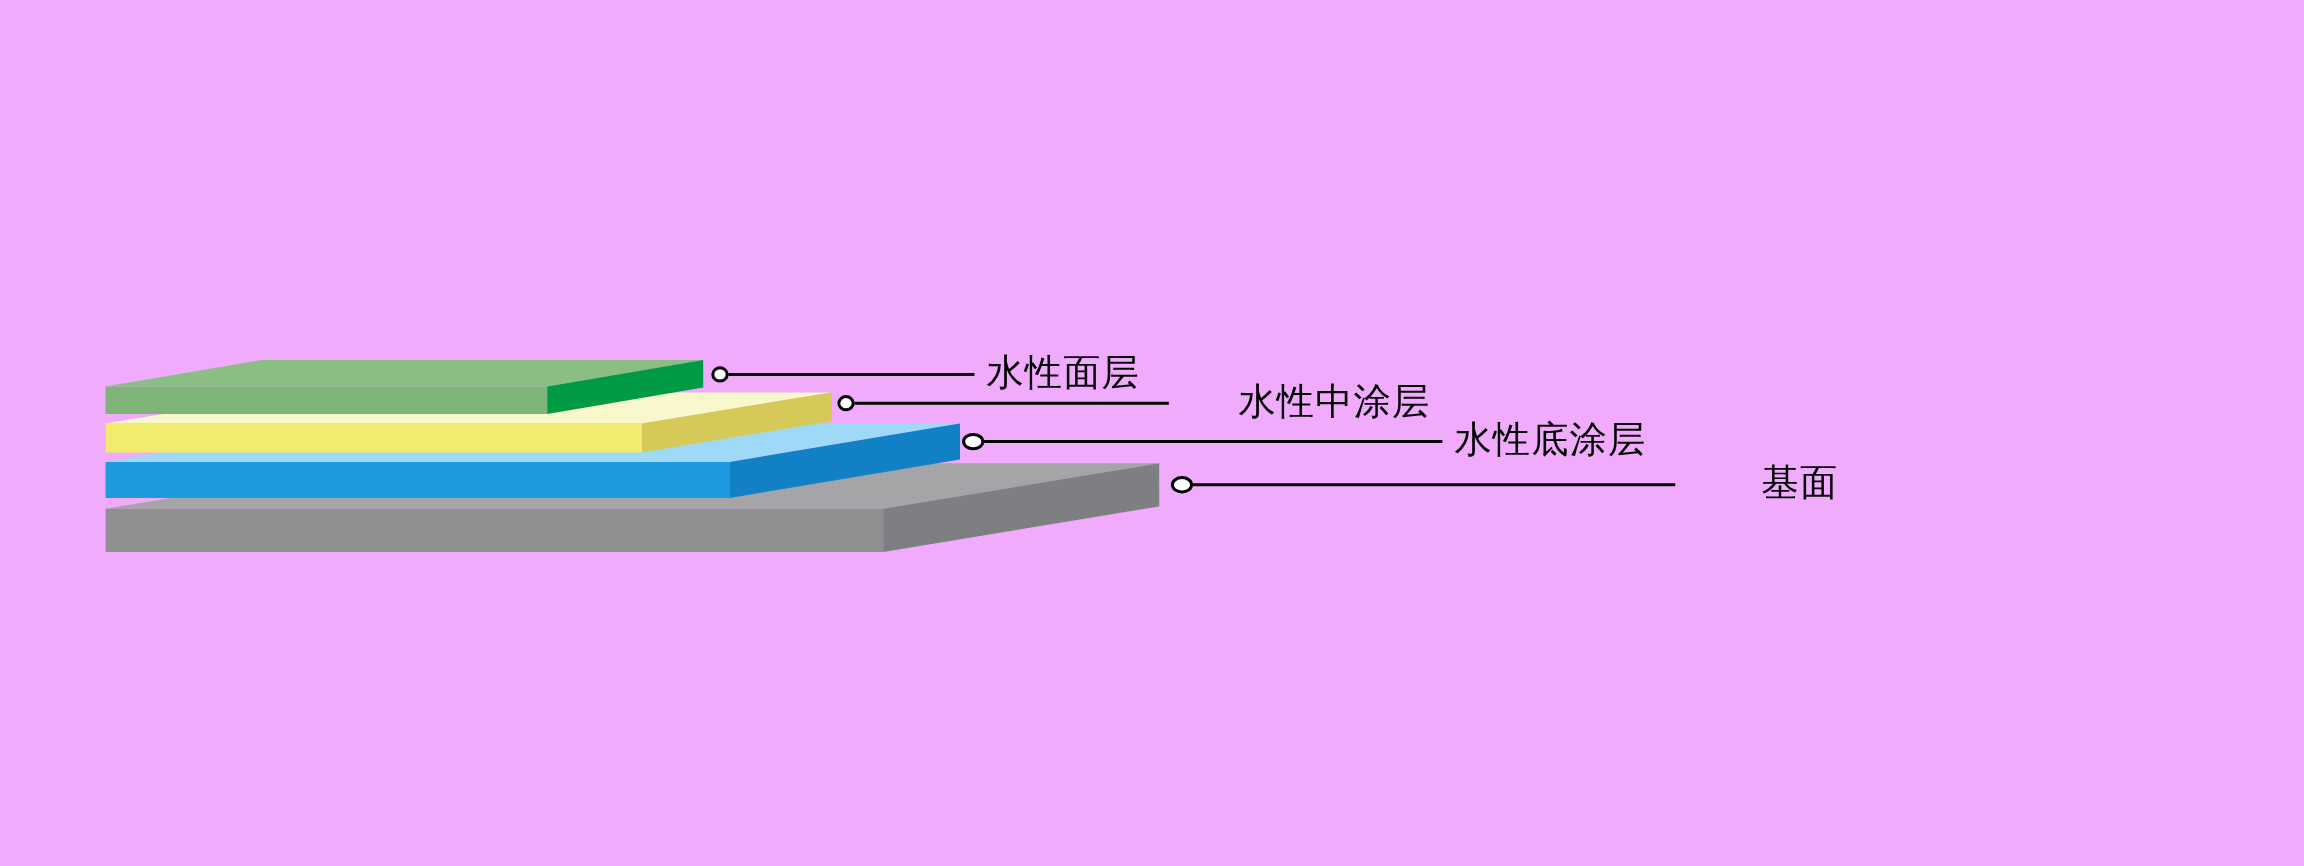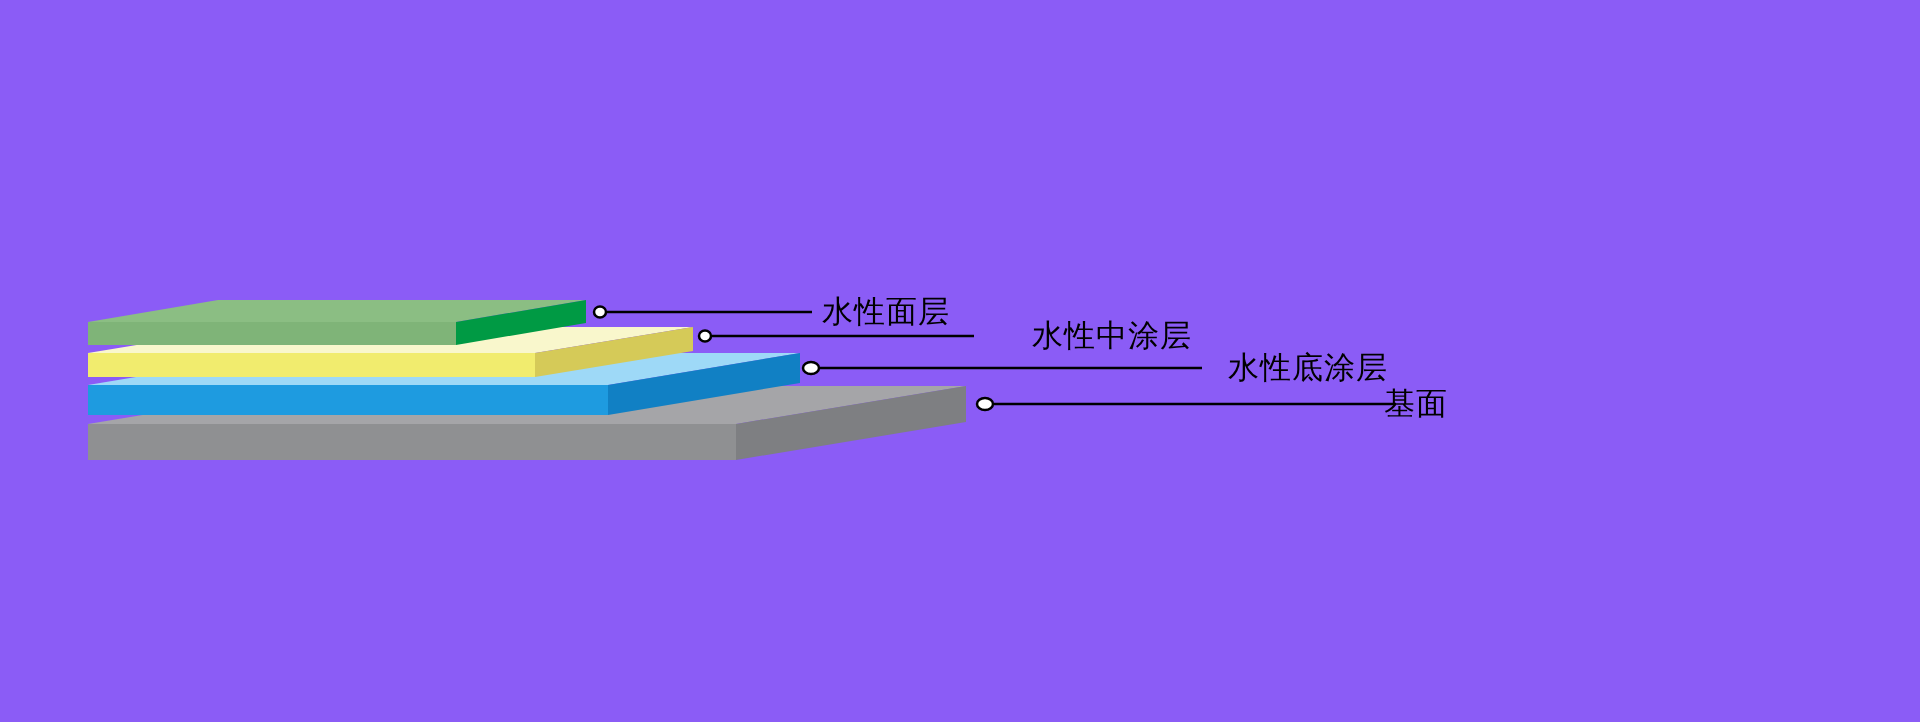--- a/index.html
+++ b/index.html
@@ -27,21 +27,21 @@
     font-weight: 500;
     color: #000000;
     white-space: nowrap;
     letter-spacing: 1px;
     line-height: 1;
   }
 </style>
 </head>
 <body>
 
-<div id="stage" style="background: #8b5cf6; text-align: right;">
+<div id="stage" style="background: #f0abfc; text-align: right;">
   <svg id="diagram-svg" width="1920" height="722" viewBox="0 0 1920 722" xmlns="http://www.w3.org/2000/svg">
       <polygon points="88,424 736,424 966,386 318,386" fill="#A5A5A8"></polygon>
       <polygon points="88,424 736,424 736,460 88,460" fill="#8F9092"></polygon>
       <polygon points="736,424 966,386 966,422 736,460" fill="#7E7F82"></polygon>
       <polygon points="88,385 608,385 800,353 280,353" fill="#9ED9F7"></polygon>
       <polygon points="88,385 608,385 608,415 88,415" fill="#1E9BE0"></polygon>
       <polygon points="608,385 800,353 800,383 608,415" fill="#1180C4"></polygon>
       <polygon points="88,353 535,353 693,327 246,327" fill="#F9F7CC"></polygon>
       <polygon points="88,353 535,353 535,377 88,377" fill="#F1EC6E"></polygon>
       <polygon points="535,353 693,327 693,351 535,377" fill="#D5CA58"></polygon>
@@ -53,15 +53,15 @@
       <line x1="712" y1="336" x2="974" y2="336" stroke="#000000" stroke-width="2.5"></line>
       <ellipse cx="705" cy="336" rx="6" ry="5.5" fill="#ffffff" stroke="#000000" stroke-width="2.5"></ellipse>
       <line x1="820" y1="368" x2="1202" y2="368" stroke="#000000" stroke-width="2.5"></line>
       <ellipse cx="811" cy="368" rx="8" ry="6" fill="#ffffff" stroke="#000000" stroke-width="2.5"></ellipse>
       <line x1="994" y1="404" x2="1396" y2="404" stroke="#000000" stroke-width="2.5"></line>
       <ellipse cx="985" cy="404" rx="8" ry="6" fill="#ffffff" stroke="#000000" stroke-width="2.5"></ellipse>
     </svg>
 
   <div class="layer-label" style="left: 822px; top: 312px;">水性面层</div>
   <div class="layer-label" style="left: 1032px; top: 336px;">水性中涂层</div>
-  <div class="layer-label" style="left: 1212px; top: 368px; margin-left: 16px;">水性底涂层</div>
-  <div class="layer-label" style="left: 1384px; top: 404px;">基面</div>
+  <div class="layer-label" style="left: 1212px; top: 368px;">水性底涂层</div>
+  <div class="layer-label" style="left: 1468px; top: 404px;">基面</div>
 </div>
 
 </body></html>

